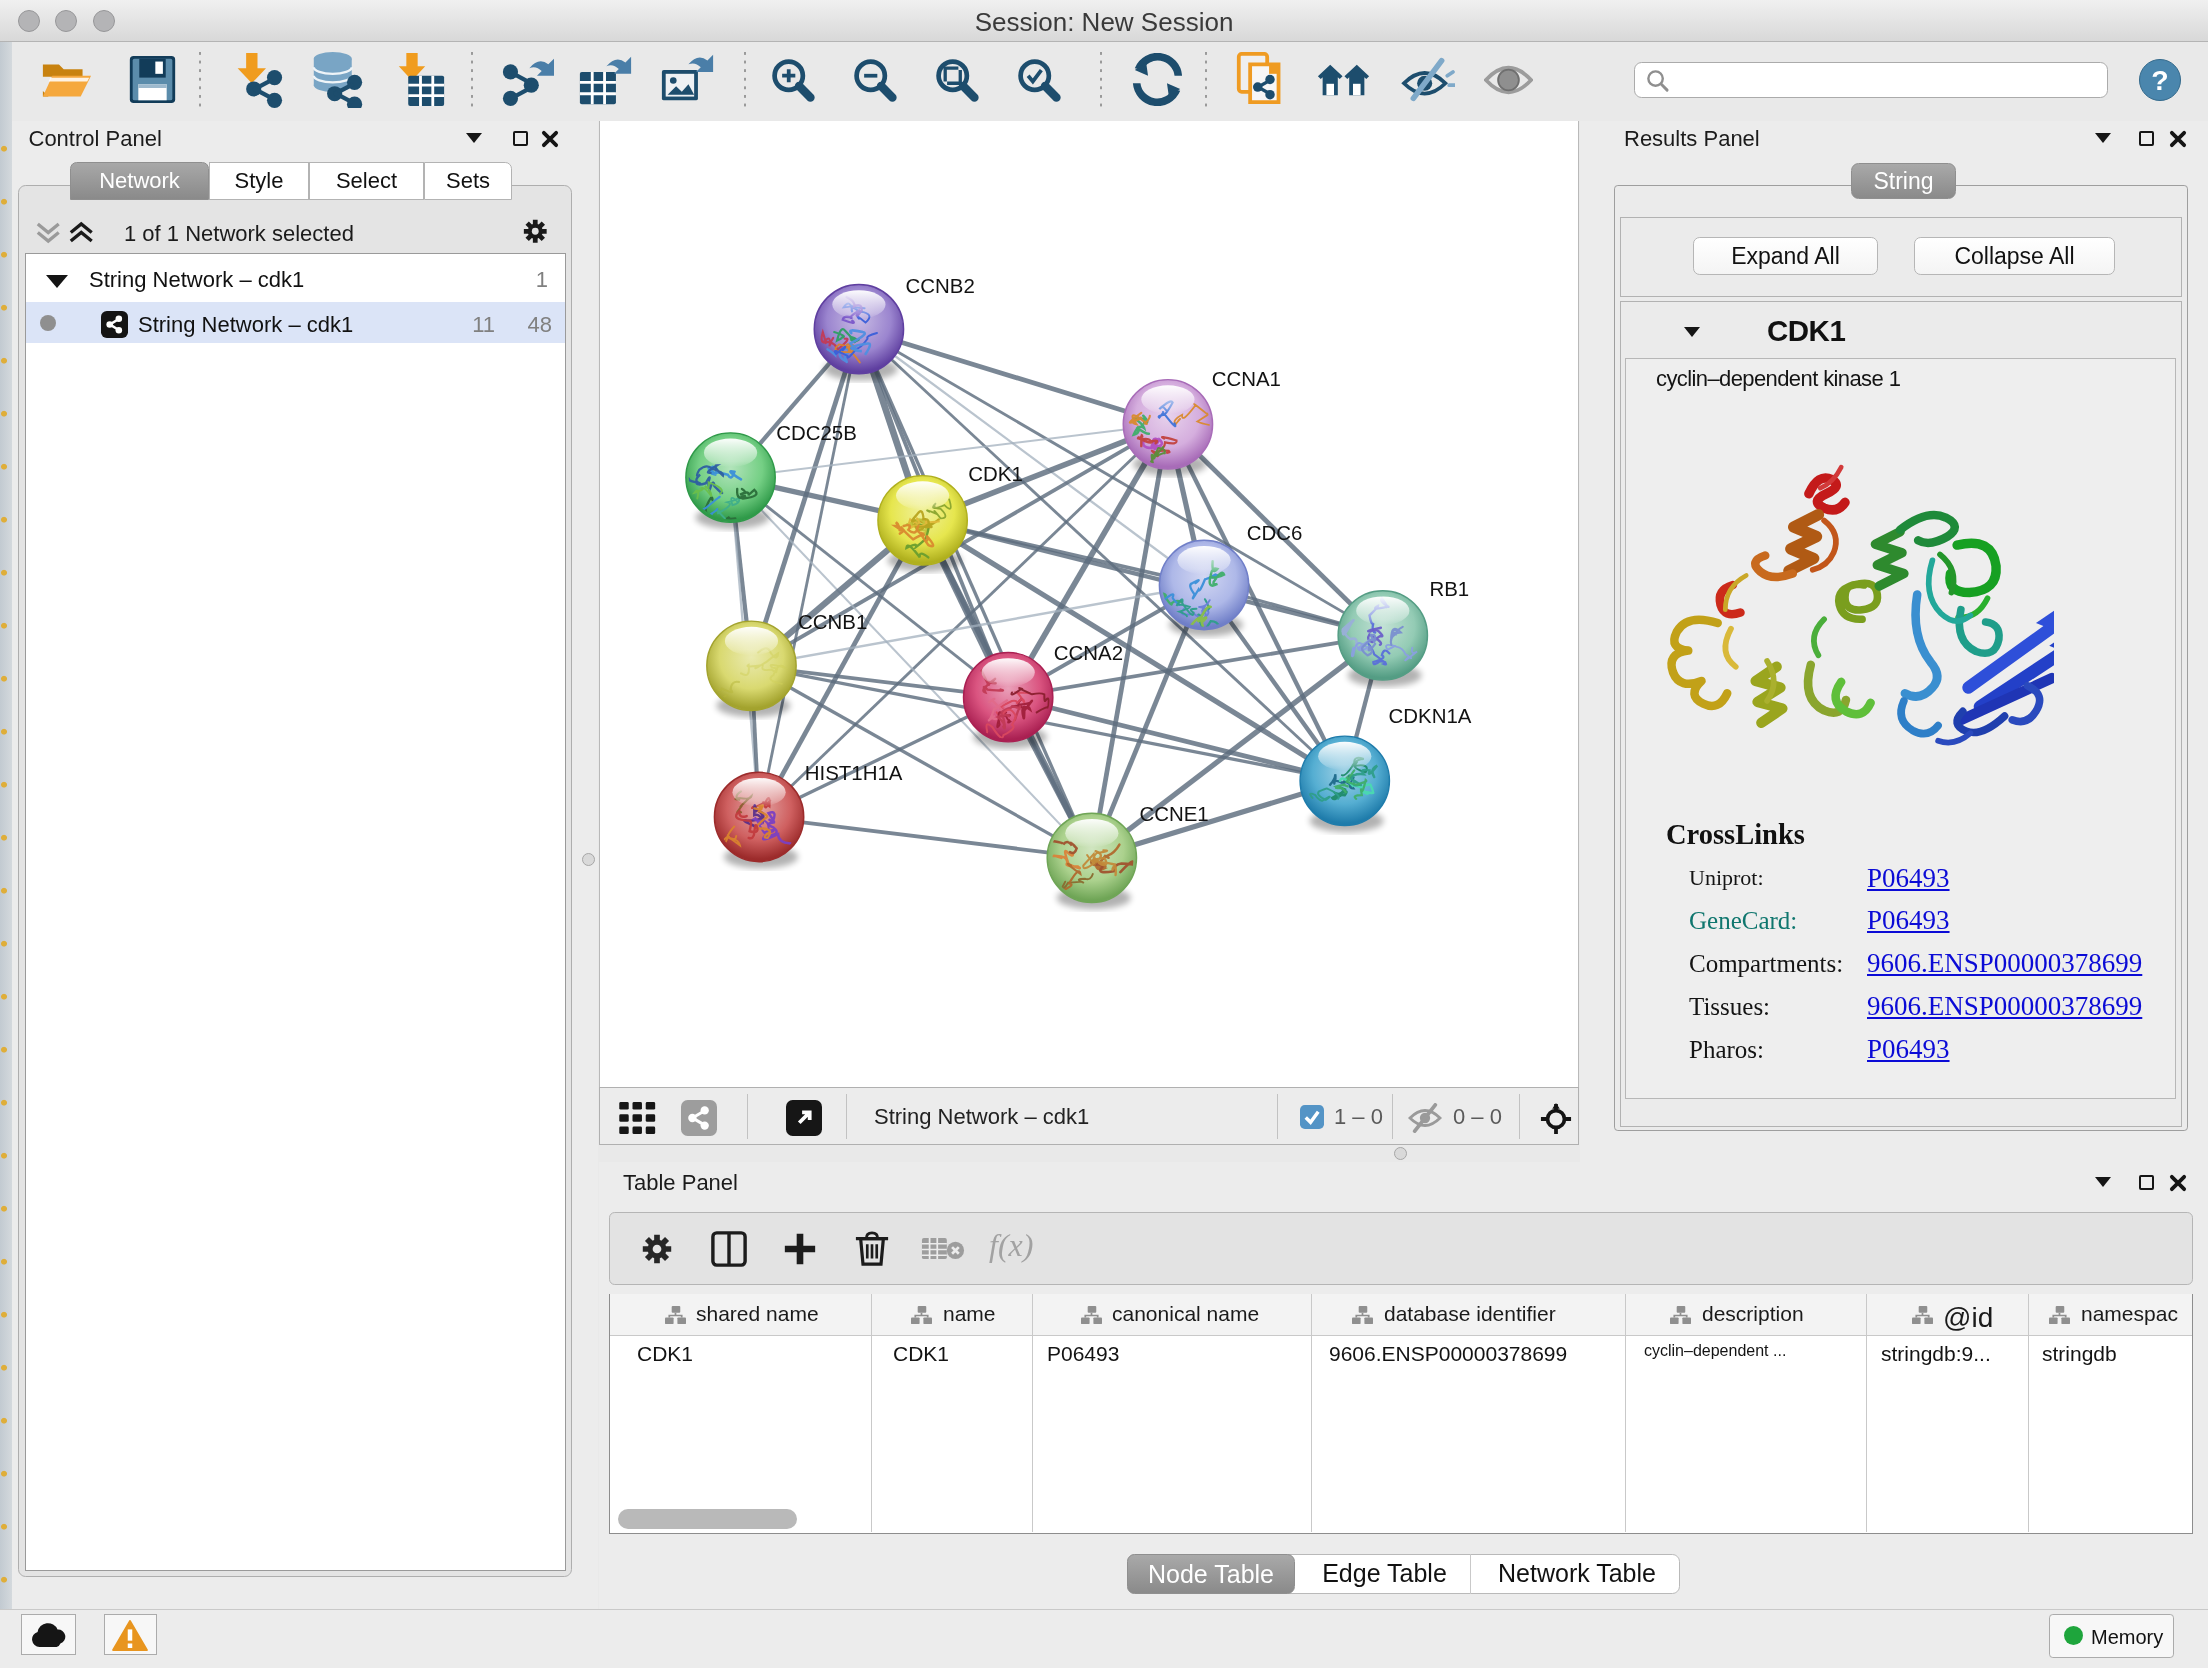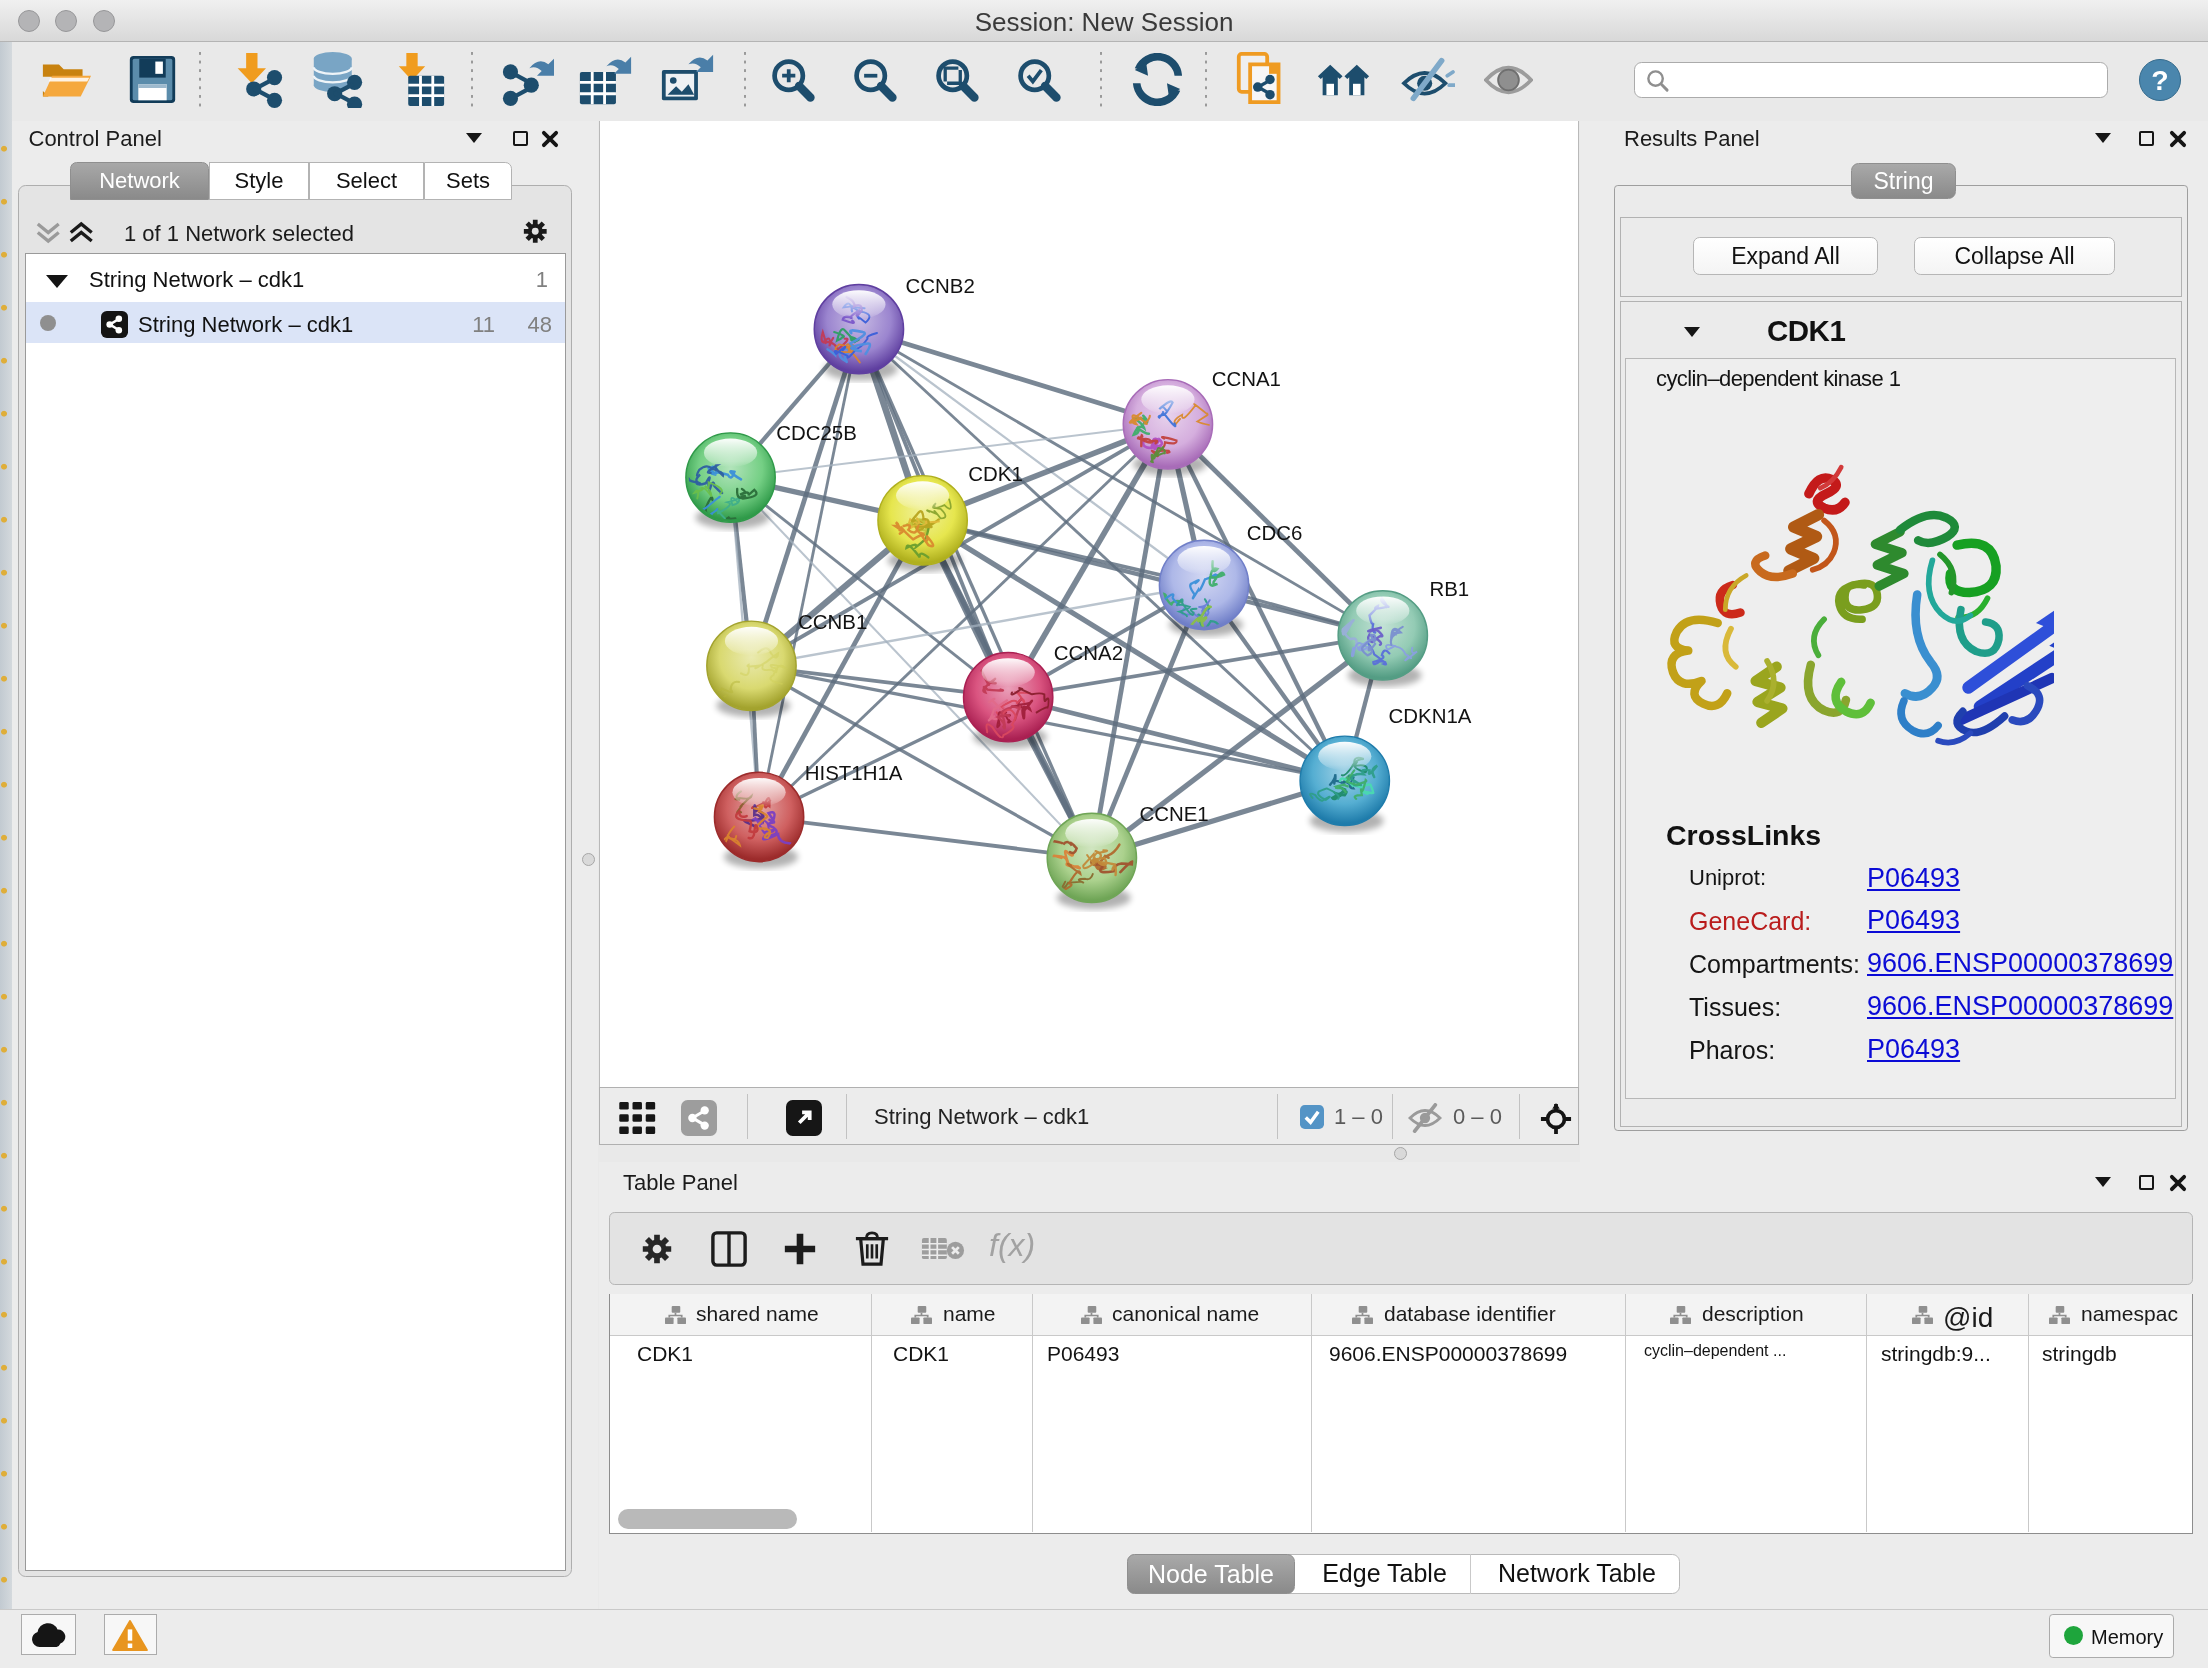--- a/index.html
+++ b/index.html
@@ -8,21 +8,21 @@
 .titlebar{left:0;top:0;width:2208px;height:42px;background:linear-gradient(#f0f0f0,#d8d8d8);border-bottom:1px solid #b4b4b4}
 .tl{width:22px;height:22px;border-radius:50%;background:#b4b4b6;border:1px solid #979799;top:9.5px}
 .title{width:100%;text-align:center;top:6.7px;font-size:26px;color:#3a3a3a}
 .tsep{top:9.5px;width:1.9px;height:59px;background-image:linear-gradient(#9a9a9a 33%, rgba(0,0,0,0) 0%);background-size:1.9px 8.6px}
 .panel-title{font-size:22px;color:#1b1b1b}
 .wc-tri{width:0;height:0;border-left:8.6px solid transparent;border-right:8.6px solid transparent;border-top:10.5px solid #151515}
 .wc-box{width:15px;height:15px;border:2.9px solid #151515;border-radius:1.9px}
 .tabrow .tab{position:absolute;height:38px;line-height:36px;text-align:center;background:#fff;border:1px solid #b3b3b3;font-size:22px;color:#111}
 .tab.sel{background:linear-gradient(#a8a8a8,#8a8a8a);color:#fff;border-color:#8f8f8f}
 .btn{background:linear-gradient(#ffffff,#f4f4f4);border:1px solid #b6b6b6;border-radius:6.7px;font-size:23px;color:#111;text-align:center}
-.serif{font-family:Liberation Sans, sans-serif}
+.serif{font-family:Liberation Serif, serif}
 .link{color:#0b0bd6;text-decoration:underline;font-size:27px !important}
 .splitdot{width:13.3px;height:13.3px;border-radius:50%;background:#d9d9d9;border:1px solid #a6a6a6}
 </style></head>
 <body>
 <div id="win">
 
 <div class="abs" style="left:0;top:42px;width:12.4px;height:1626px;background:linear-gradient(90deg,#c2cad1,#d4d9dd);background-color:#ccd2d7"></div>
 <div class="abs" style="left:0;top:143px;width:9.5px;height:1484px;background-image:radial-gradient(circle at 3.8px 5.7px, #dfae3a 2.4px, rgba(0,0,0,0) 3.3px);background-size:9.5px 53px;background-repeat:repeat-y"></div>
 
 <div class="abs titlebar"></div>
@@ -655,21 +655,21 @@
 <path d="M368 298 q-24 22 -40 16 q-18 -7 -4 -21" stroke="#1f3fae" stroke-width="8"></path>
 <path d="M392 266 q20 9 9 27 q-9 15 -25 9" stroke="#2a4abe" stroke-width="8"></path>
 <path d="M332 316 q-16 14 -34 8" stroke="#2a4abe" stroke-width="6"></path>
 </g>
 <path d="M416 206 l-15 -6 19 -13 5 21 z" fill="#2e4fd9"></path>
 <path d="M430 230 l-15 -6 19 -13 5 21 z" fill="#2340c8"></path>
 </svg>
 <div class="abs serif" style="left:1666px;top:819px;font-size:28.5px;font-weight:bold;color:#111">CrossLinks</div>
 <div class="abs serif" style="left:1689px;top:865px;font-size:22px;color:#141414">Uniprot:</div>
 <div class="abs serif link" style="left:1867px;top:863px;font-size:27px">P06493</div>
-<div class="abs serif" style="left:1689px;top:907px;font-size:25px;color:#b91c1c">GeneCard:</div>
+<div class="abs serif" style="left:1689px;top:907px;font-size:25px;color:#0f766e">GeneCard:</div>
 <div class="abs serif link" style="left:1867px;top:905px;font-size:27px">P06493</div>
 <div class="abs serif" style="left:1689px;top:950px;font-size:25px;color:#141414">Compartments:</div>
 <div class="abs serif link" style="left:1867px;top:948px;font-size:27px">9606.ENSP00000378699</div>
 <div class="abs serif" style="left:1689px;top:993px;font-size:25px;color:#141414">Tissues:</div>
 <div class="abs serif link" style="left:1867px;top:991px;font-size:27px">9606.ENSP00000378699</div>
 <div class="abs serif" style="left:1689px;top:1036px;font-size:25px;color:#141414">Pharos:</div>
 <div class="abs serif link" style="left:1867px;top:1034px;font-size:27px">P06493</div>
 
 <div class="abs" style="left:599px;top:1162px;width:1609px;height:447px;background:#ececec"></div>
 <div class="abs panel-title" style="left:623px;top:1170px">Table Panel</div>

